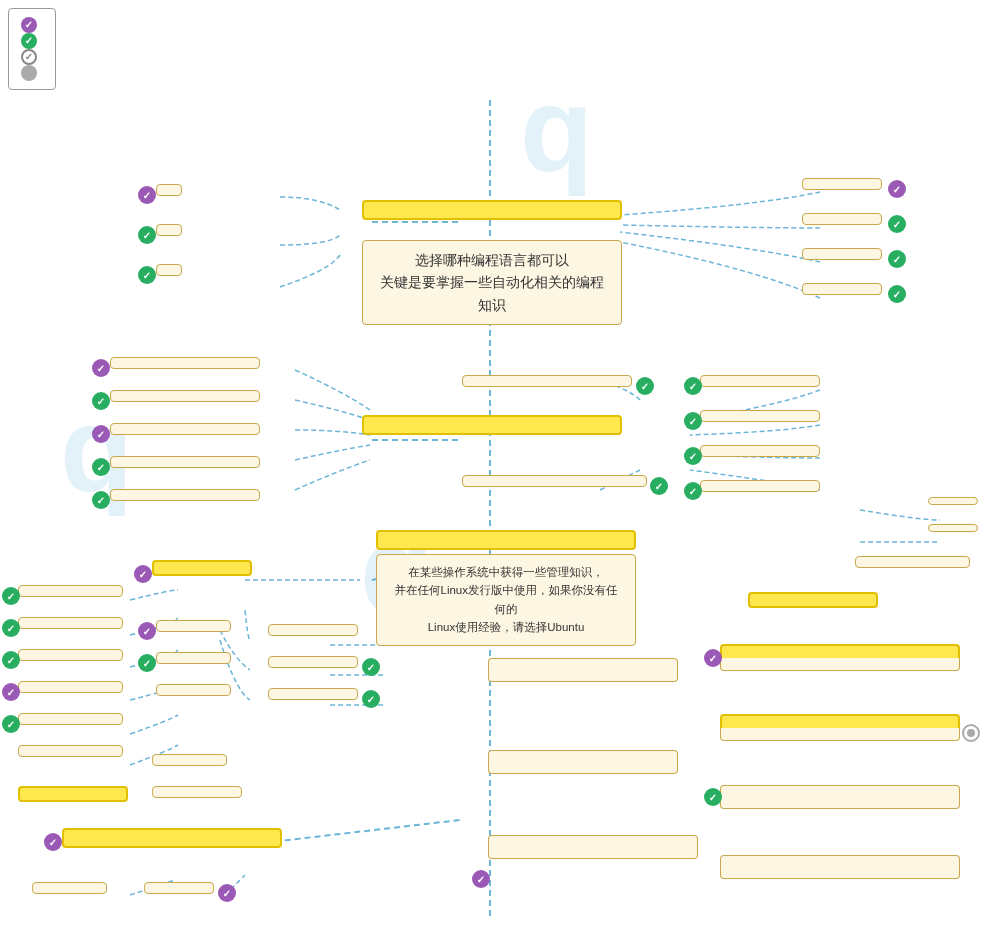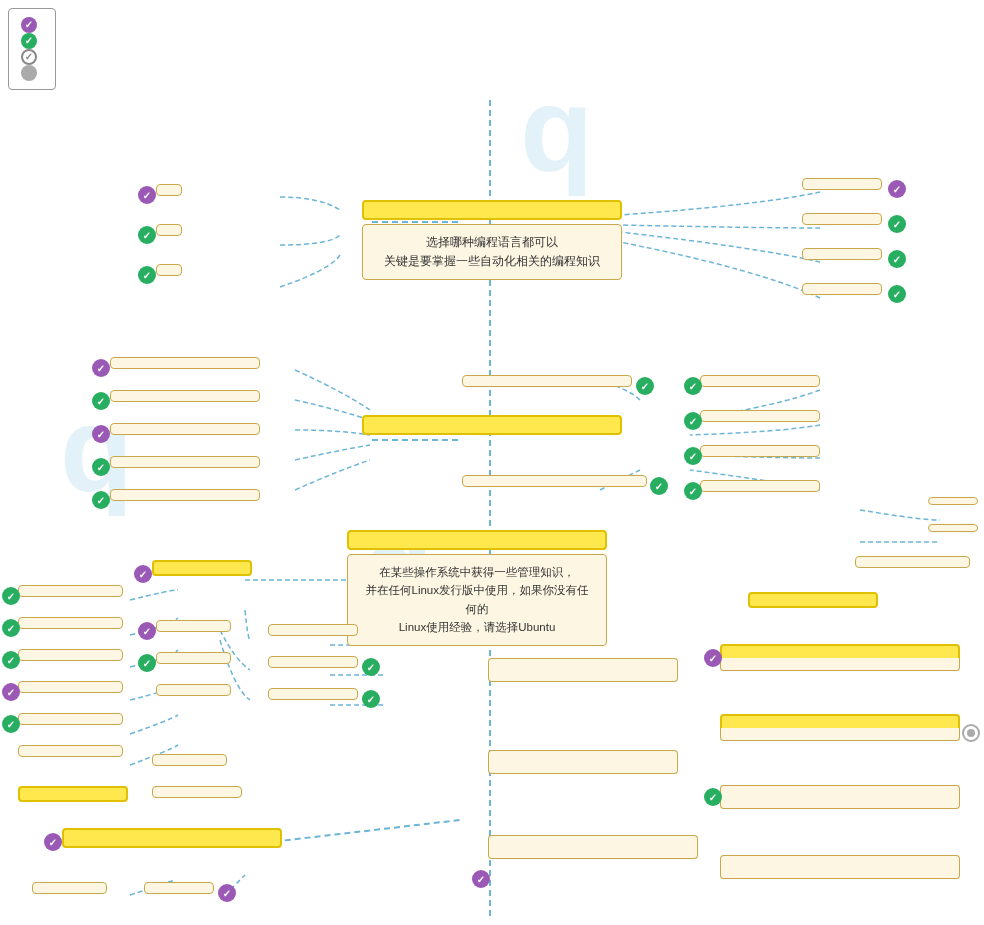--- a/index.html
+++ b/index.html
@@ -248,21 +248,21 @@
   <path d="M860 542 Q920 542 940 542" stroke="#6bb5d6" stroke-width="1.5" stroke-dasharray="5,3" fill="none"></path>
 
   <line x1="245" y1="845" x2="460" y2="820" stroke="#6bb5d6" stroke-width="2" stroke-dasharray="6,4"></line>
 
   <path d="M130 895 Q175 880 175 880" stroke="#6bb5d6" stroke-width="1.5" stroke-dasharray="5,3" fill="none"></path>
   <path d="M225 895 Q245 875 245 875" stroke="#6bb5d6" stroke-width="1.5" stroke-dasharray="5,3" fill="none"></path>
 </svg>
 
 <div class="node" style="left:362px; top:200px; width:260px;">
   <div class="box-yellow-bold"></div>
-  <div class="box-desc" style="margin-top:4px; font-size:12px;">选择哪种编程语言都可以<br>关键是要掌握一些自动化相关的编程知识</div>
+  <div class="box-desc" style="margin-top:20px; font-size:14px;">选择哪种编程语言都可以<br>关键是要掌握一些自动化相关的编程知识</div>
 </div>
 
 <div class="node" style="left:156px; top:184px;">
   <div class="box-cream"></div>
 </div>
 <div class="bullet bullet-purple" style="left:138px;top:186px;">✓</div>
 
 <div class="node" style="left:156px; top:224px;">
   <div class="box-cream"></div>
 </div>
@@ -353,21 +353,21 @@
 <div class="bullet bullet-green" style="left:684px;top:482px;">✓</div>
 
 <div class="node" style="left:928px; top:497px; width:50px;">
   <div class="box-cream" style="font-size:12px;padding:3px 6px;"></div>
 </div>
 
 <div class="node" style="left:928px; top:524px; width:50px;">
   <div class="box-cream" style="font-size:12px;padding:3px 6px;"></div>
 </div>
 
-<div class="node" style="left:347px; top:530px; width:260px;">
+<div class="node" style="left:376px; top:530px; width:260px;">
   <div class="box-yellow-bold" style="font-size:15px;"></div>
   <div class="box-desc" style="margin-top:4px;font-size:11.5px;">在某些操作系统中获得一些管理知识，<br>并在任何Linux发行版中使用，如果你没有任何的<br>Linux使用经验，请选择Ubuntu</div>
 </div>
 
 <div class="node" style="left:748px; top:592px; width:130px;">
   <div class="box-yellow-sm" style="font-size:13px;"></div>
 </div>
 
 <div class="node" style="left:855px; top:556px; width:115px;">
   <div class="box-cream" style="font-size:12px;"></div>

